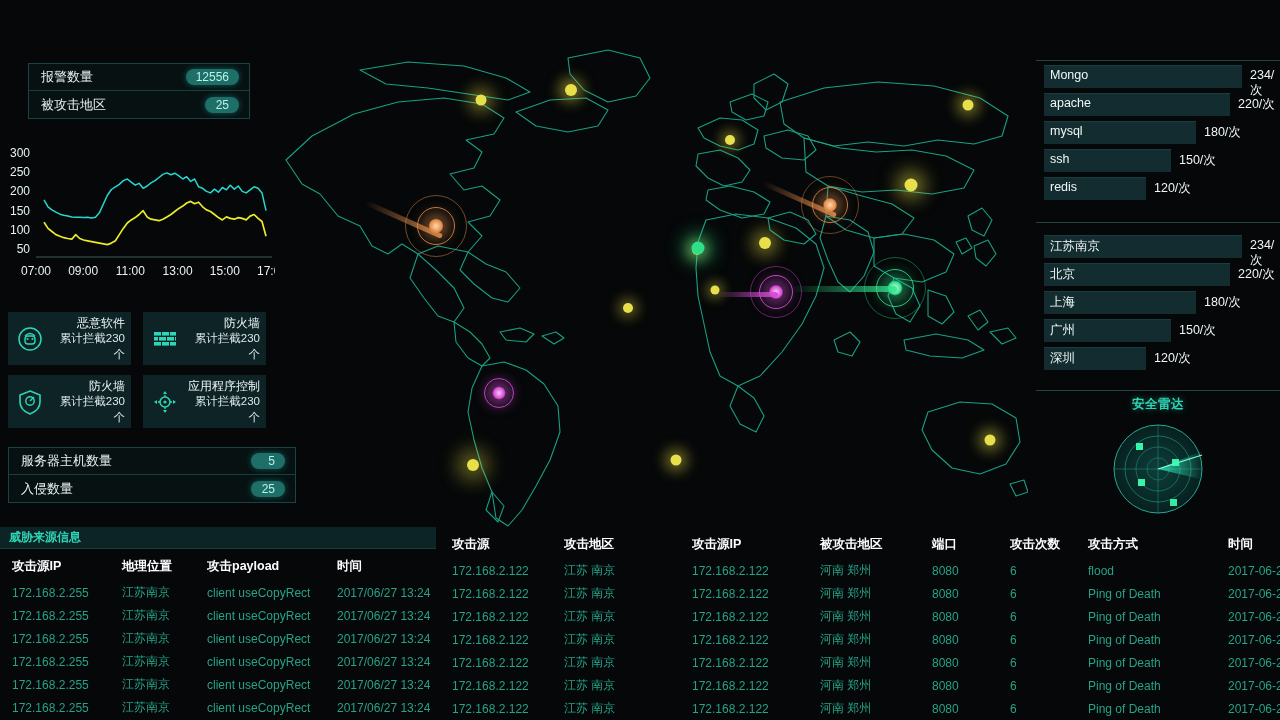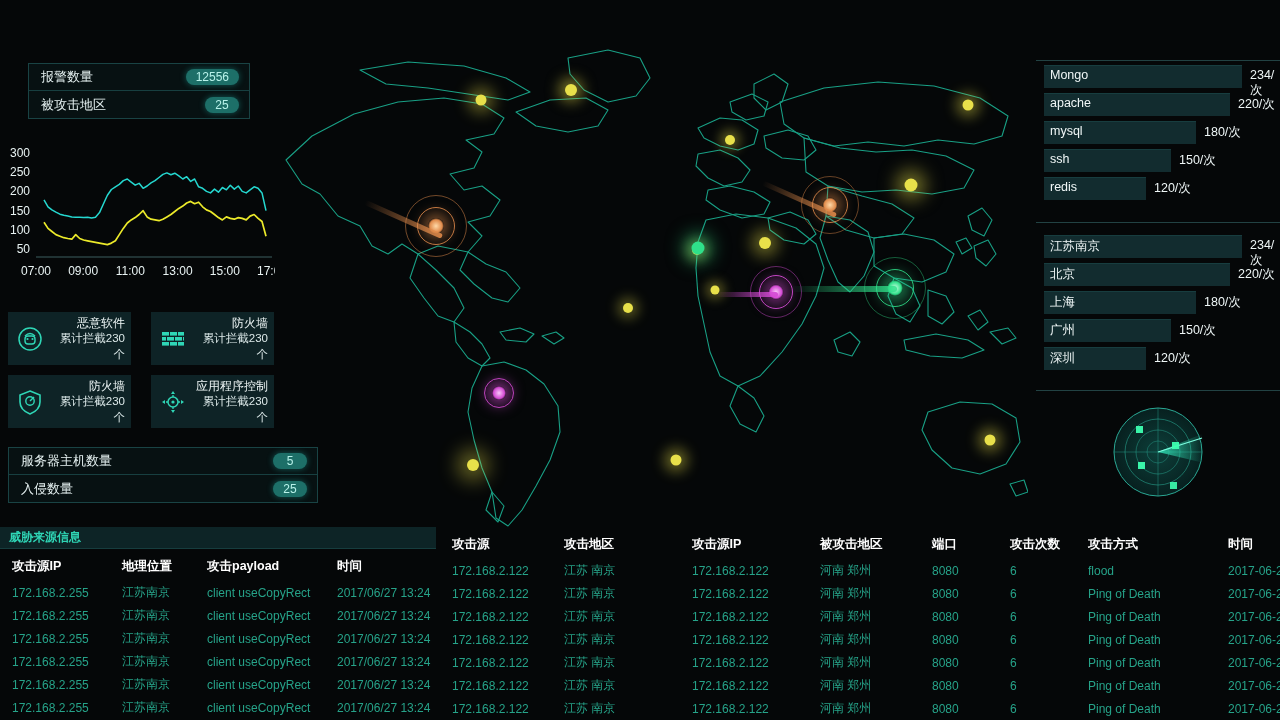--- a/index.html
+++ b/index.html
@@ -36,46 +36,46 @@
   #alarm-panel { position: absolute; left: 8px; top: 63px; width: 222px; margin-left: 20px; }
   .kv-row {
     display: flex; align-items: center; justify-content: space-between;
     height: 27px; padding: 0 10px 0 12px;
     border-bottom: 1px solid rgba(40,110,110,.5);
     font-size: 13px; color: #e6f2f2;
   }
   .kv-row:last-child { border-bottom: none; }
   .pill {
     background: #1d6f68; color: #b8f2ea; border-radius: 9px;
-    padding: 1px 10px; font-size: 12px; min-width: 34px; text-align: center;
+    padding: 1px 10px; font-size: 12px; min-width: 34px; text-align: right;
     box-shadow: 0 0 6px rgba(30,180,170,.45);
   }
 
   
   #line-chart { position: absolute; left: 0px; top: 135px; width: 275px; height: 150px; }
   #line-chart svg { width: 100%; height: 100%; }
   .axis-txt { fill: #e9f3f3; font-size: 12px; font-family: "Liberation Sans", sans-serif; }
 
   
   #icon-cards {
     position: absolute; left: 8px; top: 312px; width: 262px;
-    display: grid; grid-template-columns: 123px 123px; gap: 10px 20px;
+    display: grid; grid-template-columns: 123px 123px; gap: 10px 12px;
   }
   .icard {
     height: 53px; background: rgba(16,40,44,.85);
     display: flex; align-items: center; padding: 0 6px 0 7px; gap: 6px;
   }
   .icard .ic { width: 30px; height: 30px; flex: 0 0 30px; }
   .icard .ic svg { width: 30px; height: 30px; display: block; }
   .icard .txt { flex: 1; text-align: right; line-height: 1.35; }
   .icard .t1 { font-size: 12px; color: #eef6f6; }
   .icard .t2 { font-size: 11.5px; color: #dce9e9; }
 
   
-  #host-panel { position: absolute; left: 8px; top: 447px; width: 310px; }
+  #host-panel { position: absolute; left: 8px; top: 447px; width: 288px; }
 
   
   .rail-title {
     text-align: center; font-size: 12.5px; color: #2fd6b6; font-weight: bold;
     letter-spacing: .5px; text-shadow: 0 0 7px rgba(45,210,180,.5);
   }
   #vm-top5 { position: absolute; left: 1036px; top: 60px; width: 244px; }
   #city-top5 { position: absolute; left: 1036px; top: 230px; width: 244px; }
   .bar-row { position: relative; height: 23px; margin-top: 5px; }
   .bar-fill {
@@ -402,20 +402,21 @@
           <div class="bar-fill" style="width: 102px;"></div>
           <div class="bar-label">深圳</div>
           <div class="bar-val" style="left: 118px;">120/次</div>
         </div>
       </div>
   </div>
 
   <div class="rail-divider" style="top:390px;"></div>
 
   <div id="radar-panel">
+    <div class="rail-title">安全雷达</div>
     <div id="radar-wrap">
       <svg viewBox="0 0 96 96">
         <defs>
           <radialGradient id="radarBg" cx="50%" cy="50%" r="50%">
             <stop offset="0%" stop-color="#0d3f3a"></stop>
               <stop offset="100%" stop-color="#07201f"></stop>
           </radialGradient>
           <linearGradient id="sweepG" x1="0" y1="0" x2="1" y2="0">
             <stop offset="0%" stop-color="rgba(47,224,180,.85)"></stop>
             <stop offset="100%" stop-color="rgba(47,224,180,0)"></stop>

